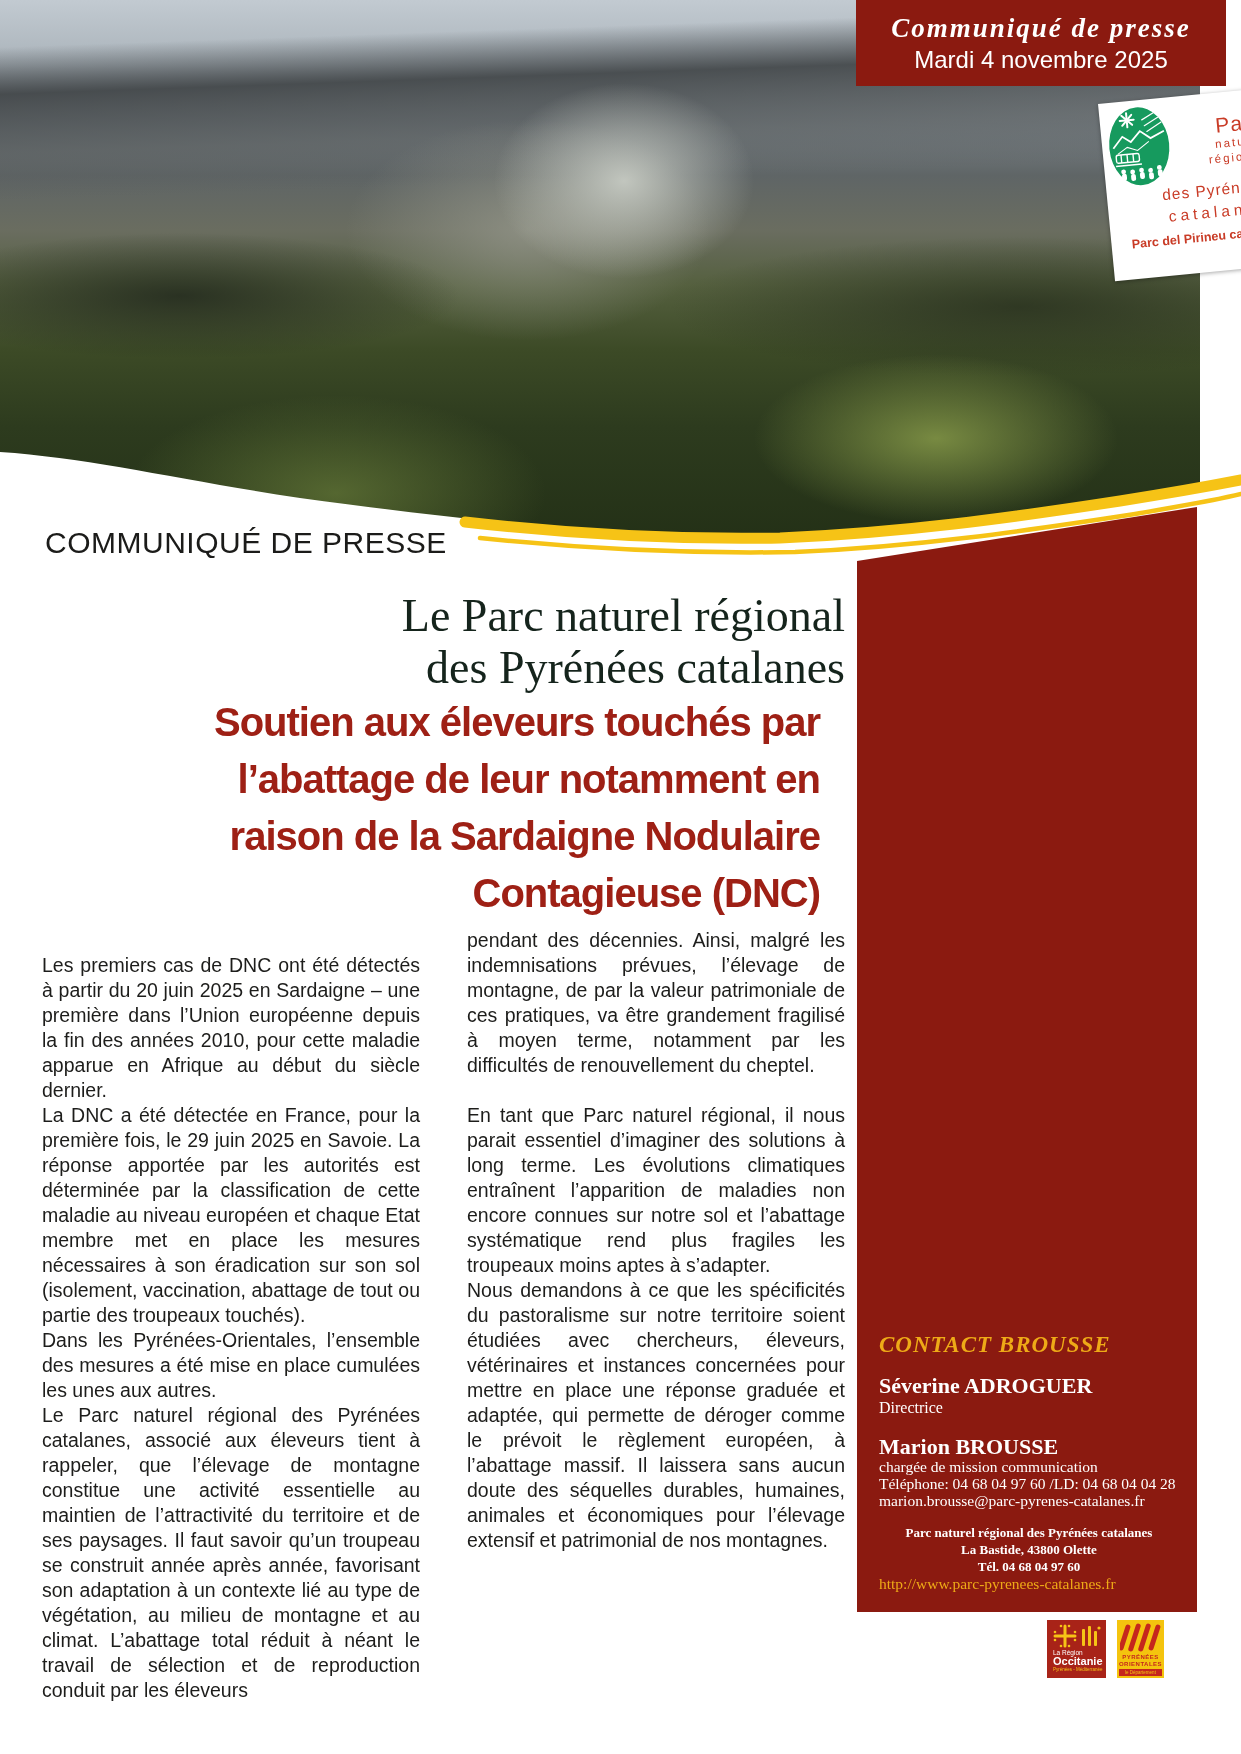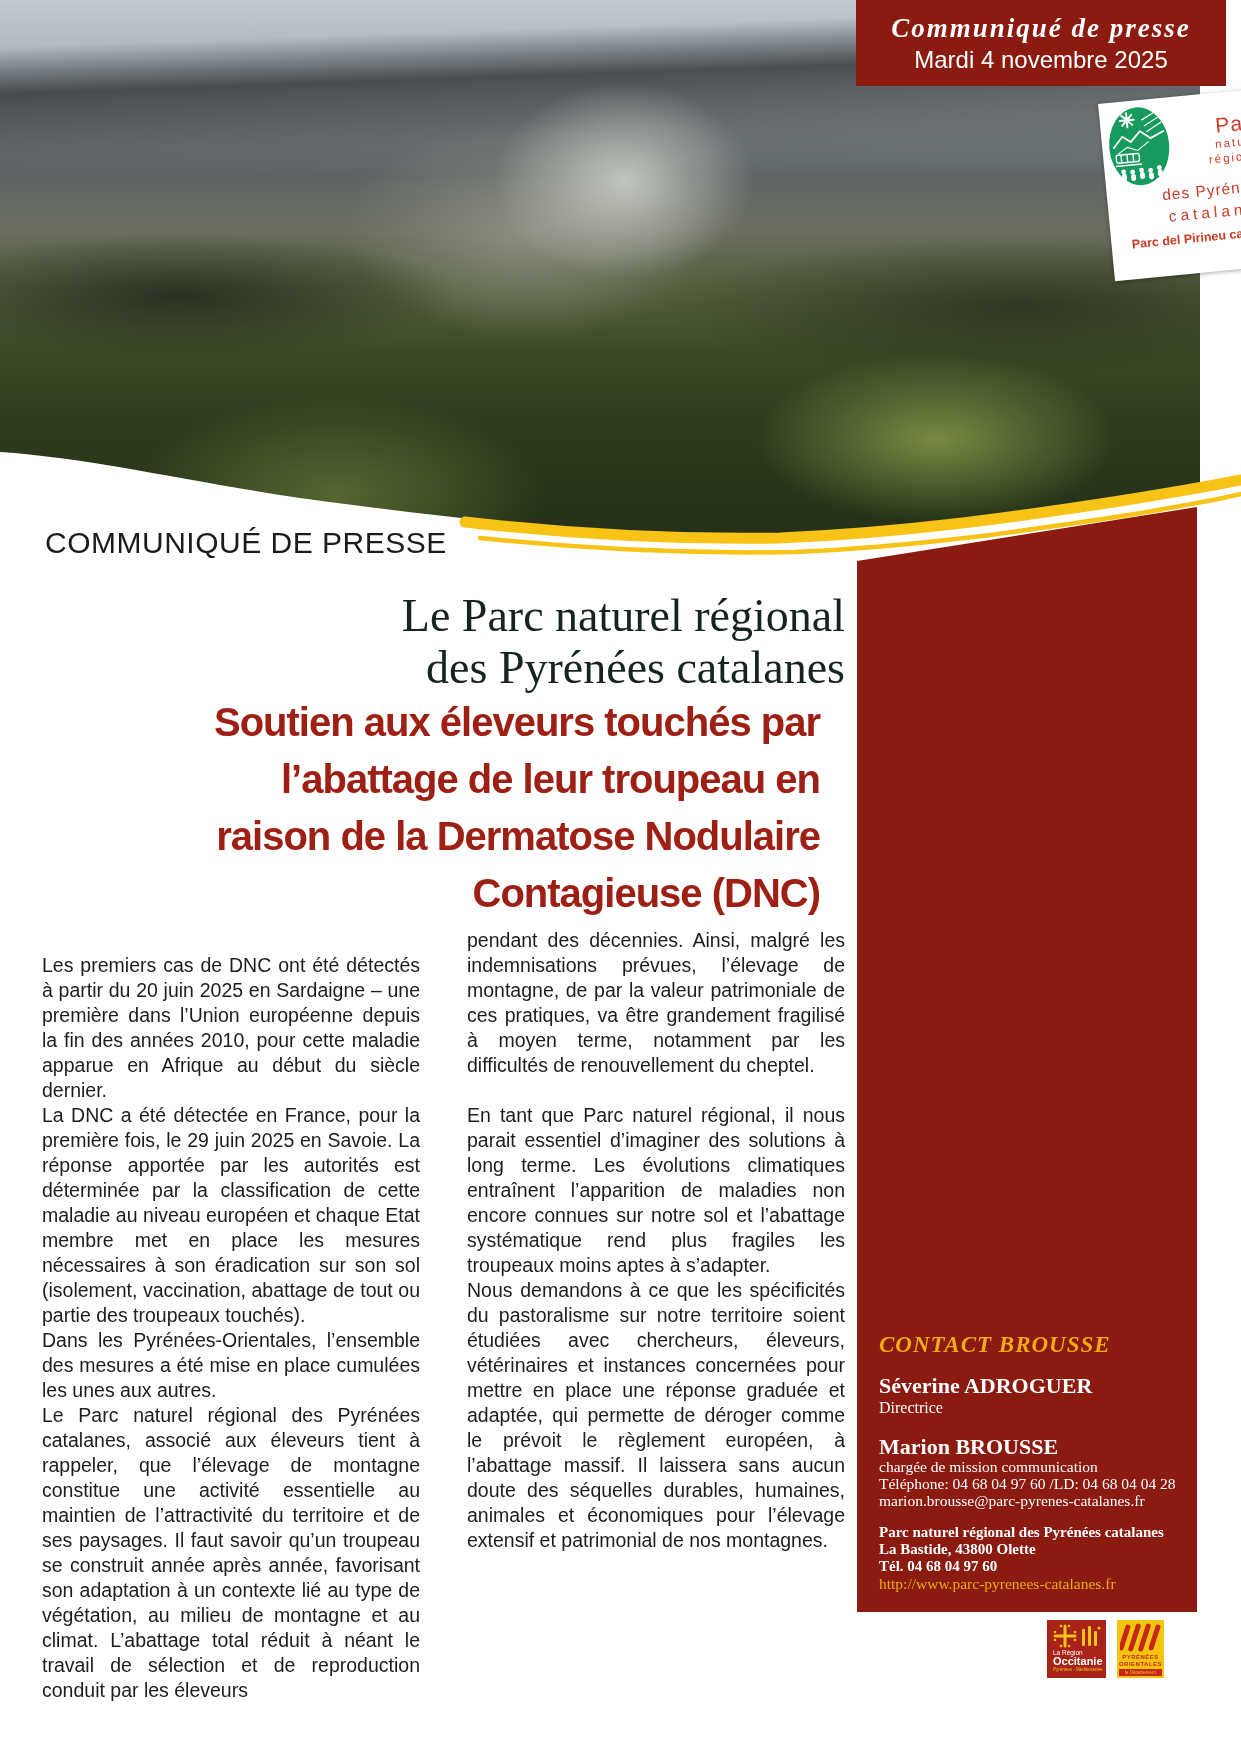--- a/index.html
+++ b/index.html
@@ -84,21 +84,21 @@
     font-family:"Liberation Serif",serif;color:#ffffff;
   }
   .c-head{
     font-size:23px;font-weight:bold;font-style:italic;letter-spacing:1px;
     color:var(--gold,#eeaa17);margin-bottom:8px;
   }
   .c-name{font-size:22px;font-weight:bold;line-height:23px;margin-top:16px;}
   .c-line{font-size:15.5px;line-height:17px;}
   .c-role{font-size:16px;line-height:22px;}
   .c-org{margin-top:15px;}
-  .c-bold{font-size:15px;font-weight:bold;line-height:17px;}
+  .c-bold{font-size:13px;font-weight:bold;line-height:17px;text-align:center;}
   .c-site{font-size:15.5px;line-height:18px;color:var(--gold,#eeaa17);}
   .c-mail,.c-site{cursor:pointer;}
   
   .logo-occ{
     position:absolute;left:1047px;top:1620px;width:59px;height:58px;
     background:var(--occ-red,#a82318);color:#fff;overflow:hidden;
   }
   .occ-graphic{display:block;margin:3px auto 0;}
   .occ-region{font-size:6.5px;line-height:7px;padding-left:6px;}
   .occ-name{font-size:11px;font-weight:bold;line-height:11px;padding-left:6px;}
@@ -182,22 +182,22 @@
 
   <h2 class="kicker">COMMUNIQUÉ DE PRESSE</h2>
 
   <div class="org-title">
     <div>Le Parc naturel régional</div>
     <div>des Pyrénées catalanes</div>
   </div>
 
   <h1 class="headline">
     <div>Soutien aux éleveurs touchés par</div>
-    <div>l’abattage de leur troupeau en</div>
-    <div>raison de la Dermatose Nodulaire</div>
+    <div>l’abattage de leur notamment en</div>
+    <div>raison de la Sardaigne Nodulaire</div>
     <div>Contagieuse (DNC)</div>
   </h1>
 
   <div class="col col-left">
     <p>Les premiers cas de DNC ont été détectés à partir du 20 juin 2025 en Sardaigne – une première dans l’Union européenne depuis la fin des années 2010, pour cette maladie apparue en Afrique au début du siècle dernier.</p>
     <p>La DNC a été détectée en France, pour la première fois, le 29 juin 2025 en Savoie. La réponse apportée par les autorités est déterminée par la classification de cette maladie au niveau européen et chaque Etat membre met en place les mesures nécessaires à son éradication sur son sol (isolement, vaccination, abattage de tout ou partie des troupeaux touchés).</p>
     <p>Dans les Pyrénées-Orientales, l’ensemble des mesures a été mise en place cumulées les unes aux autres.</p>
     <p>Le Parc naturel régional des Pyrénées catalanes, associé aux éleveurs tient à rappeler, que l’élevage de montagne constitue une activité essentielle au maintien de l’attractivité du territoire et de ses paysages. Il faut savoir qu’un troupeau se construit année après année, favorisant son adaptation à un contexte lié au type de végétation, au milieu de montagne et au climat. L’abattage total réduit à néant le travail de sélection et de reproduction conduit par les éleveurs</p>
   </div>
 

